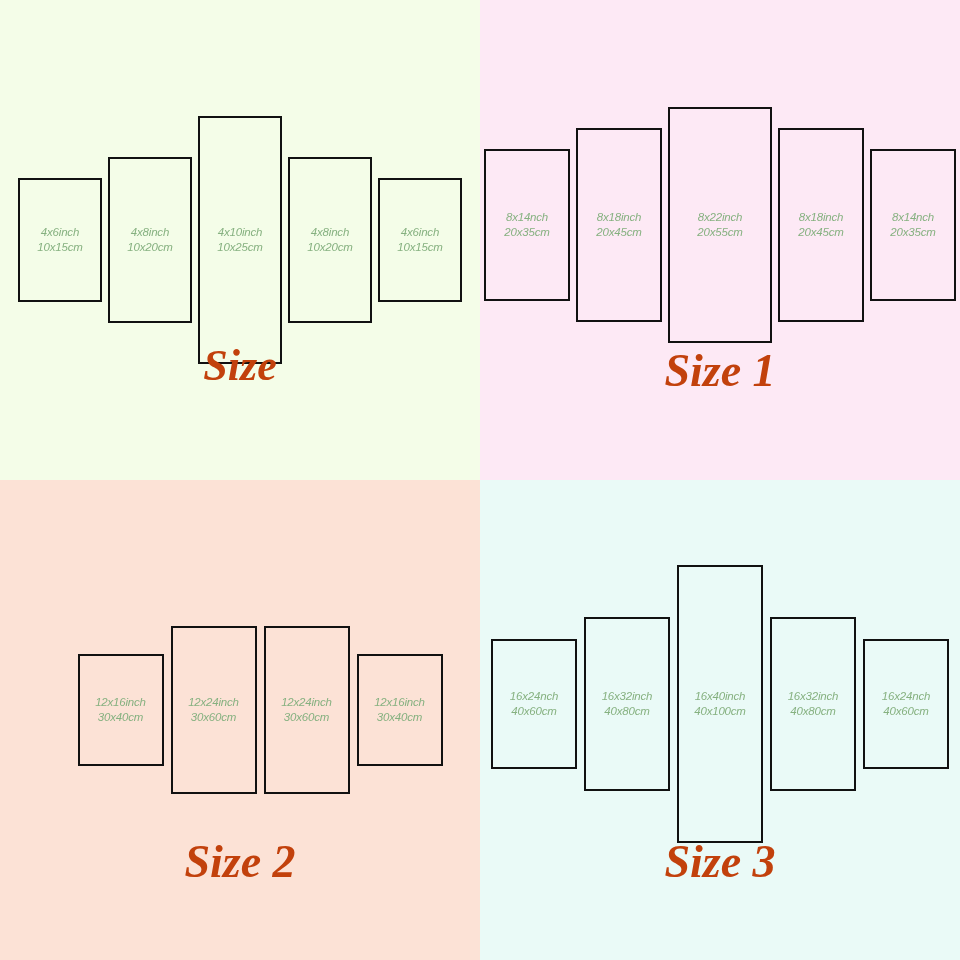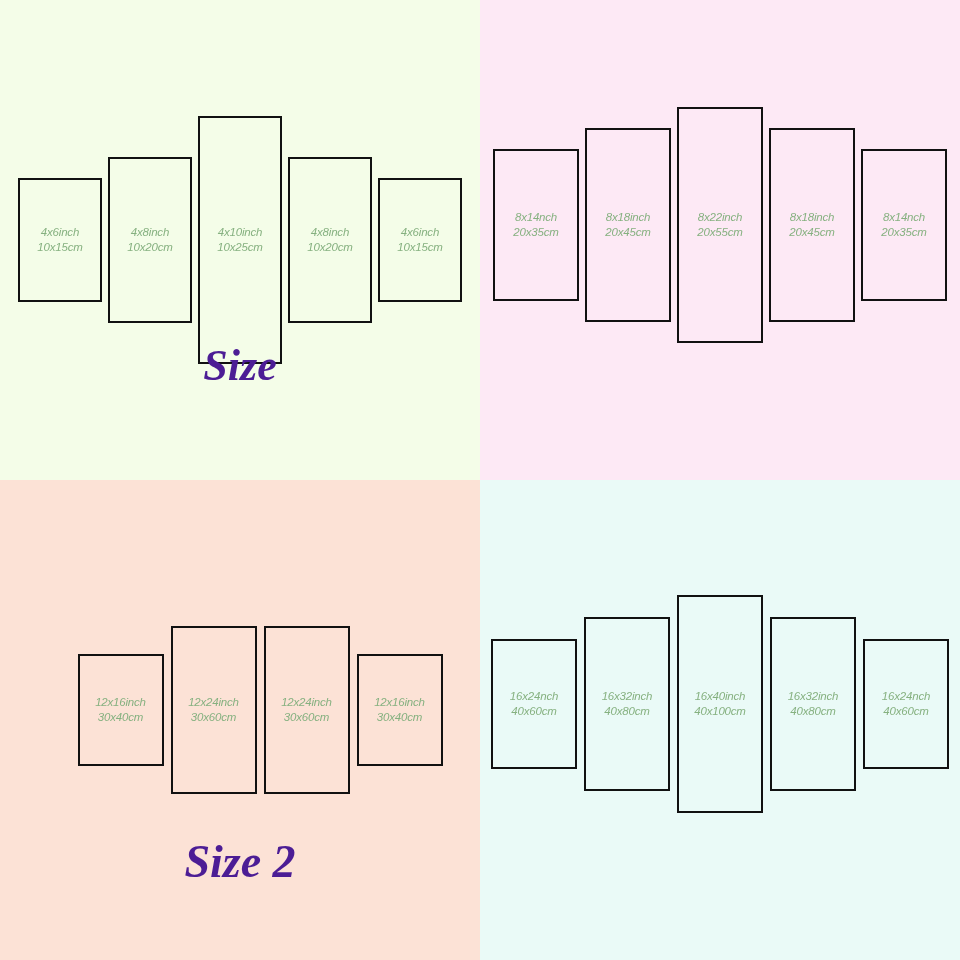--- a/index.html
+++ b/index.html
@@ -65,21 +65,21 @@
   .panel-label .ln { display: block; }
 
   .quad-title {
     position: absolute;
     left: 0;
     width: 480px;
     text-align: center;
     font-family: "Liberation Serif", serif;
     font-style: italic;
     font-weight: 700;
-    color: #4c1d95;
+    color: #c2410c;
   }
 </style>
 </head>
 <body>
 
 <div id="page">
 
   <div class="quadrant q-tl" style="background: rgb(244, 253, 232);">
     <div class="panel-row" style="top: 60px; gap: 6px;">
         <div class="panel" style="width: 84px; height: 124px;">
@@ -123,39 +123,40 @@
             <span class="ln">8x14nch</span>
             <span class="ln">20x35cm</span>
           </div>
         </div>
         <div class="panel" style="width: 86px; height: 194px;">
           <div class="panel-label" style="font-size: 11.5px;">
             <span class="ln">8x18inch</span>
             <span class="ln">20x45cm</span>
           </div>
         </div>
-        <div class="panel" style="width: 86px; height: 236px;">
+        <div class="panel" style="width: 104px; height: 236px;">
           <div class="panel-label" style="font-size: 11.5px;">
             <span class="ln">8x22inch</span>
             <span class="ln">20x55cm</span>
           </div>
         </div>
         <div class="panel" style="width: 86px; height: 194px;">
           <div class="panel-label" style="font-size: 11.5px;">
             <span class="ln">8x18inch</span>
             <span class="ln">20x45cm</span>
           </div>
         </div>
         <div class="panel" style="width: 86px; height: 152px;">
           <div class="panel-label" style="font-size: 11.5px;">
             <span class="ln">8x14nch</span>
             <span class="ln">20x35cm</span>
           </div>
         </div>
       </div>
+    <div class="quad-title" style="top: 344px; font-size: 46px;">Size 1</div>
   </div>
 
   <div class="quadrant q-bl" style="background: rgb(252, 226, 214);">
     <div class="panel-row" style="top: 50px; gap: 7px; margin-left: 20px;">
         <div class="panel" style="width: 86px; height: 112px;">
           <div class="panel-label" style="font-size: 11.5px;">
             <span class="ln">12x16inch</span>
             <span class="ln">30x40cm</span>
           </div>
         </div>
@@ -188,34 +189,35 @@
             <span class="ln">16x24nch</span>
             <span class="ln">40x60cm</span>
           </div>
         </div>
         <div class="panel" style="width: 86px; height: 174px;">
           <div class="panel-label" style="font-size: 11.5px;">
             <span class="ln">16x32inch</span>
             <span class="ln">40x80cm</span>
           </div>
         </div>
-        <div class="panel" style="width: 86px; height: 218px;">
+        <div class="panel" style="width: 86px; height: 278px;">
           <div class="panel-label" style="font-size: 11.5px;">
             <span class="ln">16x40inch</span>
             <span class="ln">40x100cm</span>
           </div>
         </div>
         <div class="panel" style="width: 86px; height: 174px;">
           <div class="panel-label" style="font-size: 11.5px;">
             <span class="ln">16x32inch</span>
             <span class="ln">40x80cm</span>
           </div>
         </div>
         <div class="panel" style="width: 86px; height: 130px;">
           <div class="panel-label" style="font-size: 11.5px;">
             <span class="ln">16x24nch</span>
             <span class="ln">40x60cm</span>
           </div>
         </div>
       </div>
+    <div class="quad-title" style="top: 355px; font-size: 46px;">Size 3</div>
   </div>
 
 </div>
 
 </body></html>

